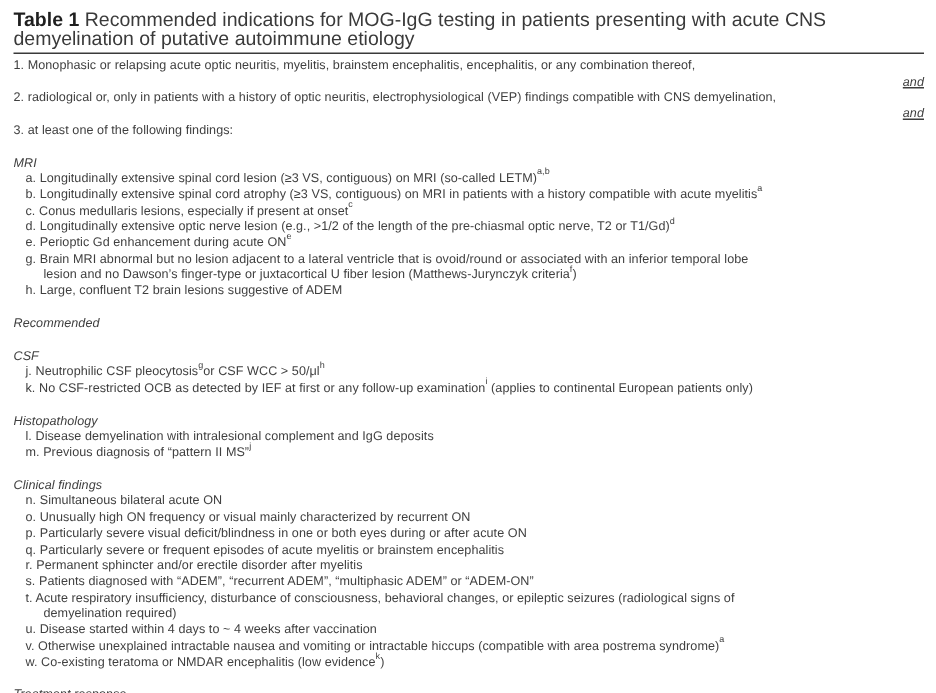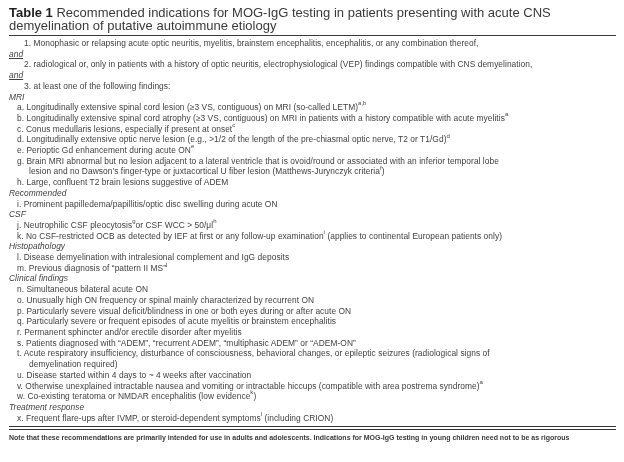--- a/index.html
+++ b/index.html
@@ -19,23 +19,23 @@
   .rule-top {
     border-top: 1.5px solid #3a3a3a;
     margin: 3px 0 2px 0;
   }
   .rows {
     font-size: 8.4px; line-height: 10.7px;
     color: #3f3f3f;
     letter-spacing: 0.05px;
   }
   .line { white-space: nowrap; }
-  .criterion { padding-left: 0; margin-left: 15px; }
-  .connector { font-style: italic; text-decoration: underline; }
-  .category { font-style: italic; }
+  .criterion { padding-left: 0; }
+  .connector { font-style: italic; text-decoration: underline; text-align: right; }
+  .category { font-style: italic; margin-top: 11px; }
   .item { padding-left: 8px; }
   .item-cont { padding-left: 20px; }
   sup {
     font-size: 6px; line-height: 0;
     position: relative; top: -1px;
     vertical-align: super;
   }
   .rule-bottom {
     margin-top: 3px;
     height: 2px;
@@ -68,30 +68,29 @@
       <div class="line category">MRI</div>
       <div class="line item">a. Longitudinally extensive spinal cord lesion (≥3 VS, contiguous) on MRI (so-called LETM)<sup>a,b</sup></div>
       <div class="line item">b. Longitudinally extensive spinal cord atrophy (≥3 VS, contiguous) on MRI in patients with a history compatible with acute myelitis<sup>a</sup></div>
       <div class="line item">c. Conus medullaris lesions, especially if present at onset<sup>c</sup></div>
       <div class="line item">d. Longitudinally extensive optic nerve lesion (e.g., &gt;1/2 of the length of the pre-chiasmal optic nerve, T2 or T1/Gd)<sup>d</sup></div>
       <div class="line item">e. Perioptic Gd enhancement during acute ON<sup>e</sup></div>
       <div class="line item">g. Brain MRI abnormal but no lesion adjacent to a lateral ventricle that is ovoid/round or associated with an inferior temporal lobe</div>
       <div class="line item-cont">lesion and no Dawson’s finger-type or juxtacortical U fiber lesion (Matthews-Jurynczyk criteria<sup>f</sup>)</div>
       <div class="line item">h. Large, confluent T2 brain lesions suggestive of ADEM</div>
       <div class="line category">Recommended</div>
-      <div class="line item">i. Prominent papilledema/papillitis/optic disc swelling during acute ON</div>
       <div class="line category">CSF</div>
       <div class="line item">j. Neutrophilic CSF pleocytosis<sup>g</sup>or CSF WCC &gt; 50/μl<sup>h</sup></div>
       <div class="line item">k. No CSF-restricted OCB as detected by IEF at first or any follow-up examination<sup>i</sup> (applies to continental European patients only)</div>
       <div class="line category">Histopathology</div>
       <div class="line item">l. Disease demyelination with intralesional complement and IgG deposits</div>
       <div class="line item">m. Previous diagnosis of “pattern II MS”<sup>j</sup></div>
       <div class="line category">Clinical findings</div>
       <div class="line item">n. Simultaneous bilateral acute ON</div>
-      <div class="line item">o. Unusually high ON frequency or spinal mainly characterized by recurrent ON</div>
+      <div class="line item">o. Unusually high ON frequency or visual mainly characterized by recurrent ON</div>
       <div class="line item">p. Particularly severe visual deficit/blindness in one or both eyes during or after acute ON</div>
       <div class="line item">q. Particularly severe or frequent episodes of acute myelitis or brainstem encephalitis</div>
       <div class="line item">r. Permanent sphincter and/or erectile disorder after myelitis</div>
       <div class="line item">s. Patients diagnosed with “ADEM”, “recurrent ADEM”, “multiphasic ADEM” or “ADEM-ON”</div>
       <div class="line item">t. Acute respiratory insufficiency, disturbance of consciousness, behavioral changes, or epileptic seizures (radiological signs of</div>
       <div class="line item-cont">demyelination required)</div>
       <div class="line item">u. Disease started within 4 days to ~ 4 weeks after vaccination</div>
       <div class="line item">v. Otherwise unexplained intractable nausea and vomiting or intractable hiccups (compatible with area postrema syndrome)<sup>a</sup></div>
       <div class="line item">w. Co-existing teratoma or NMDAR encephalitis (low evidence<sup>k</sup>)</div>
       <div class="line category">Treatment response</div>

